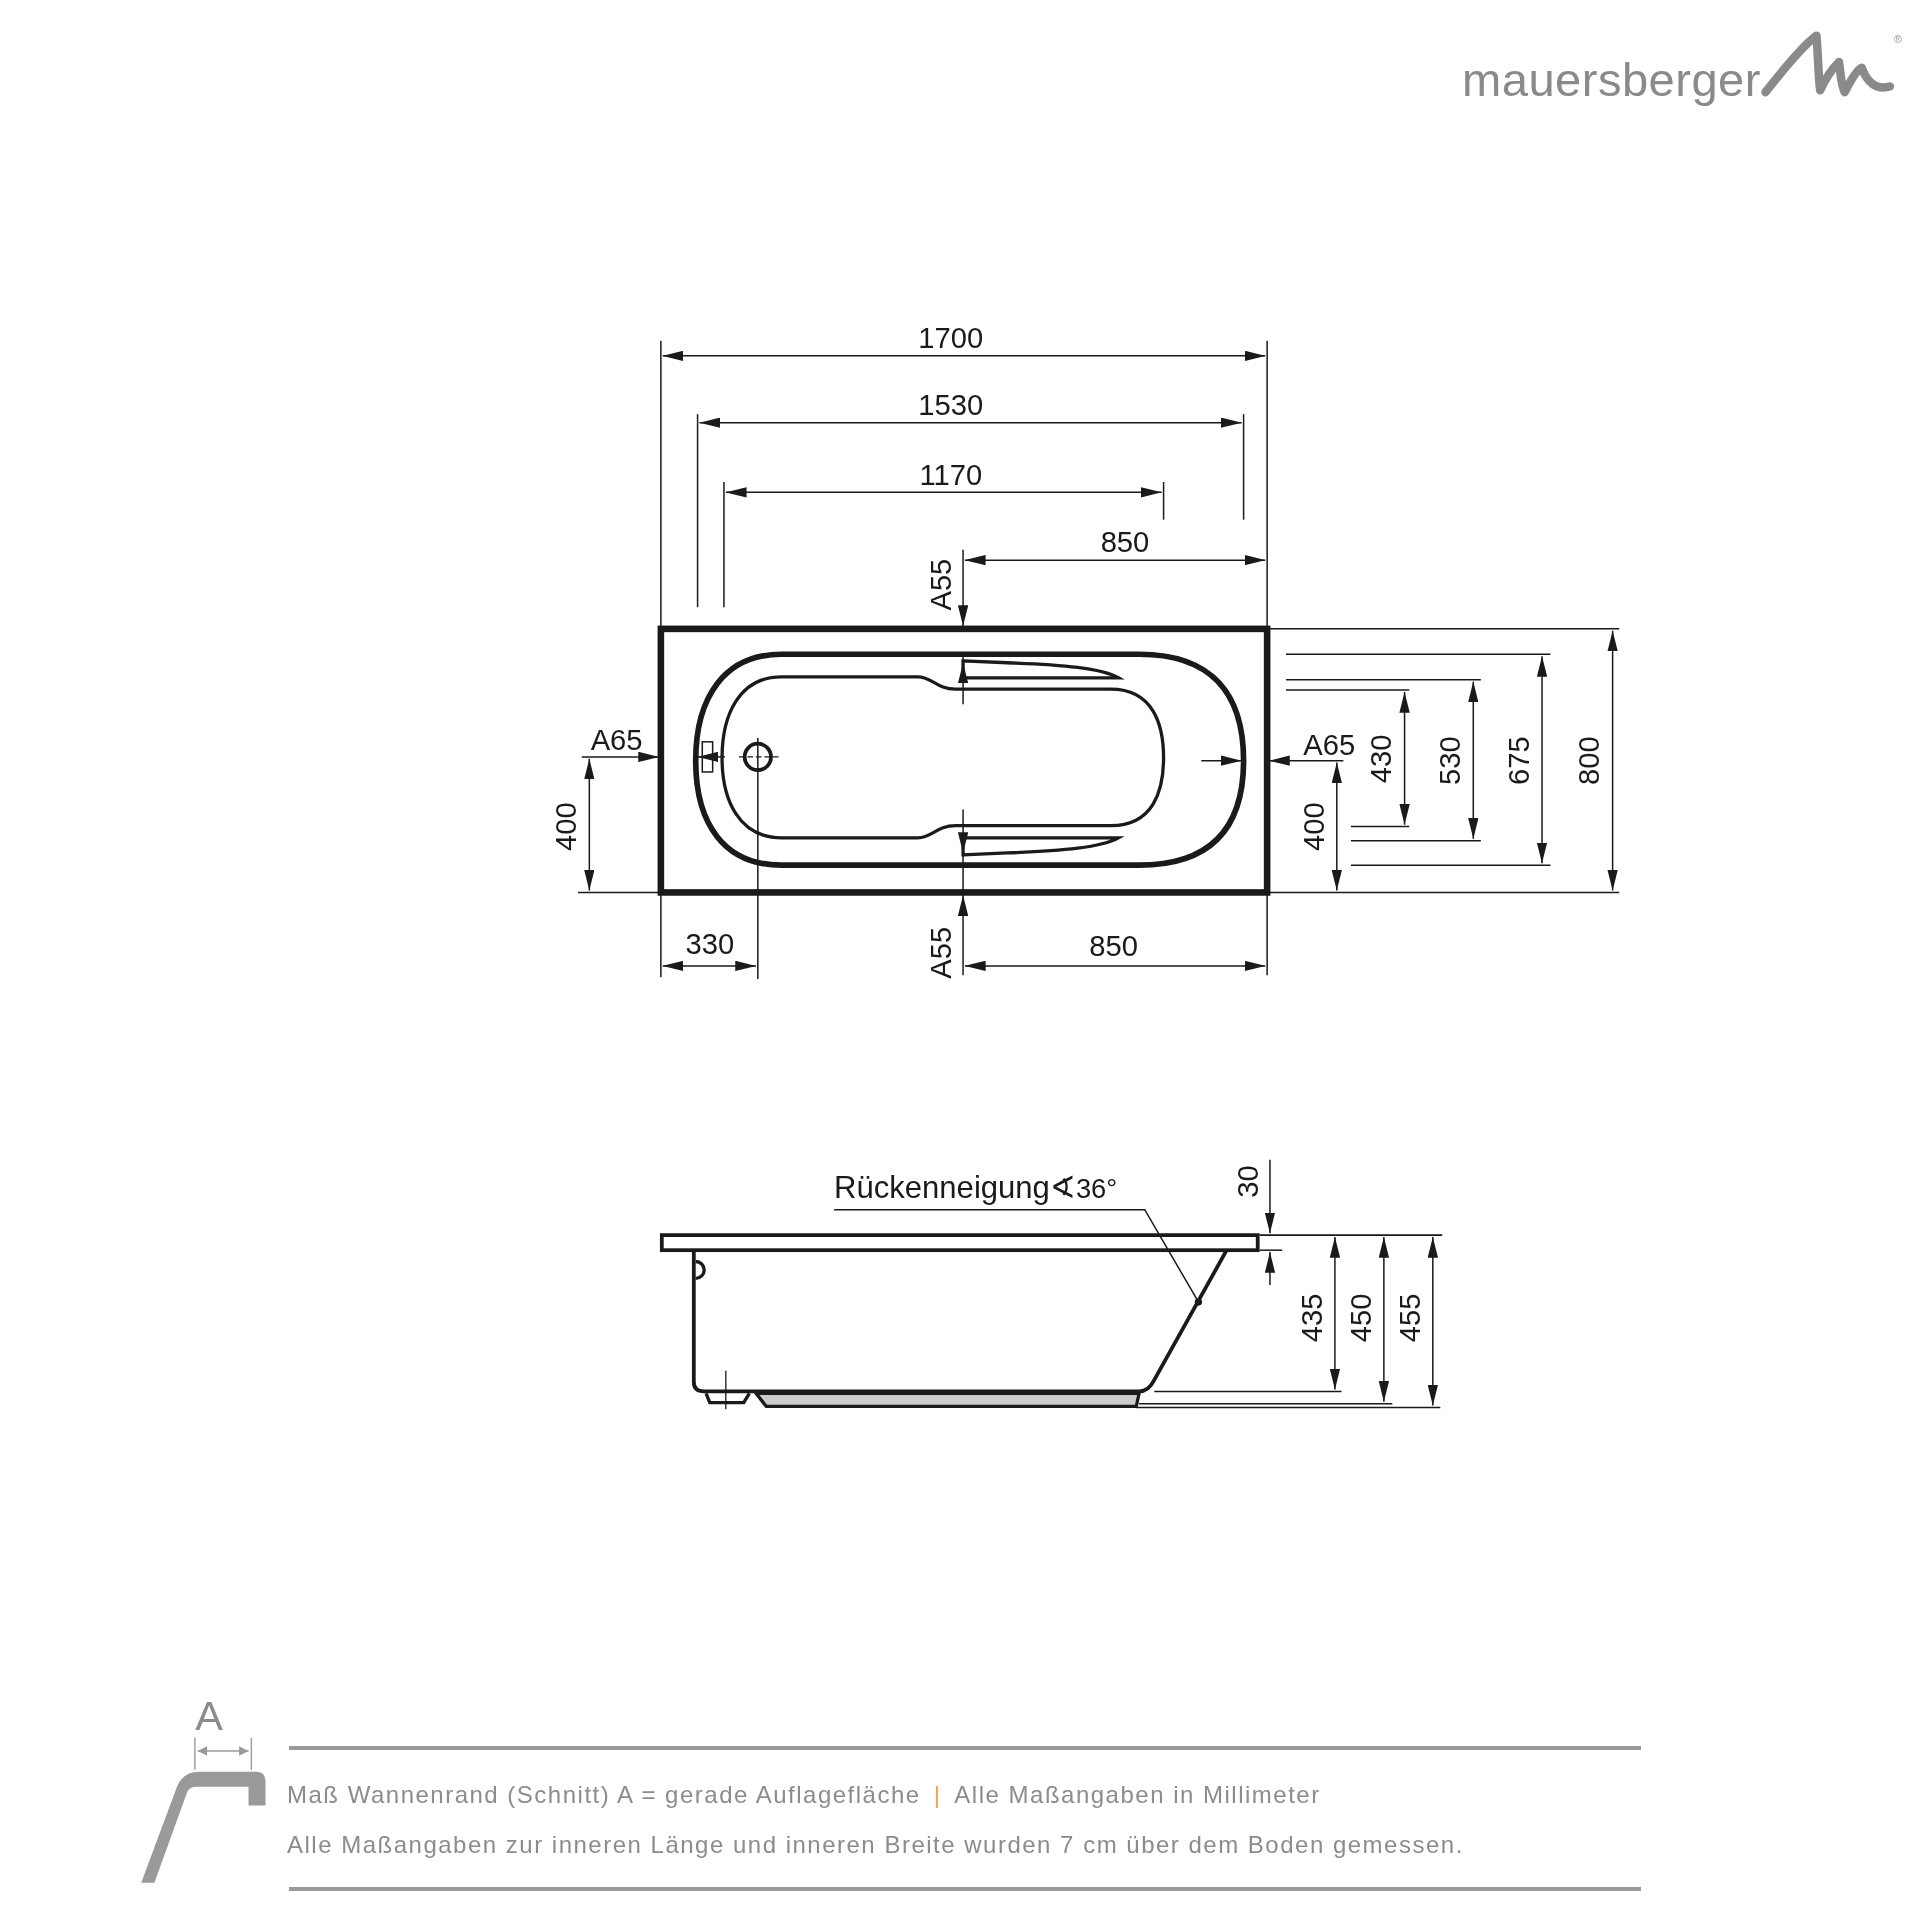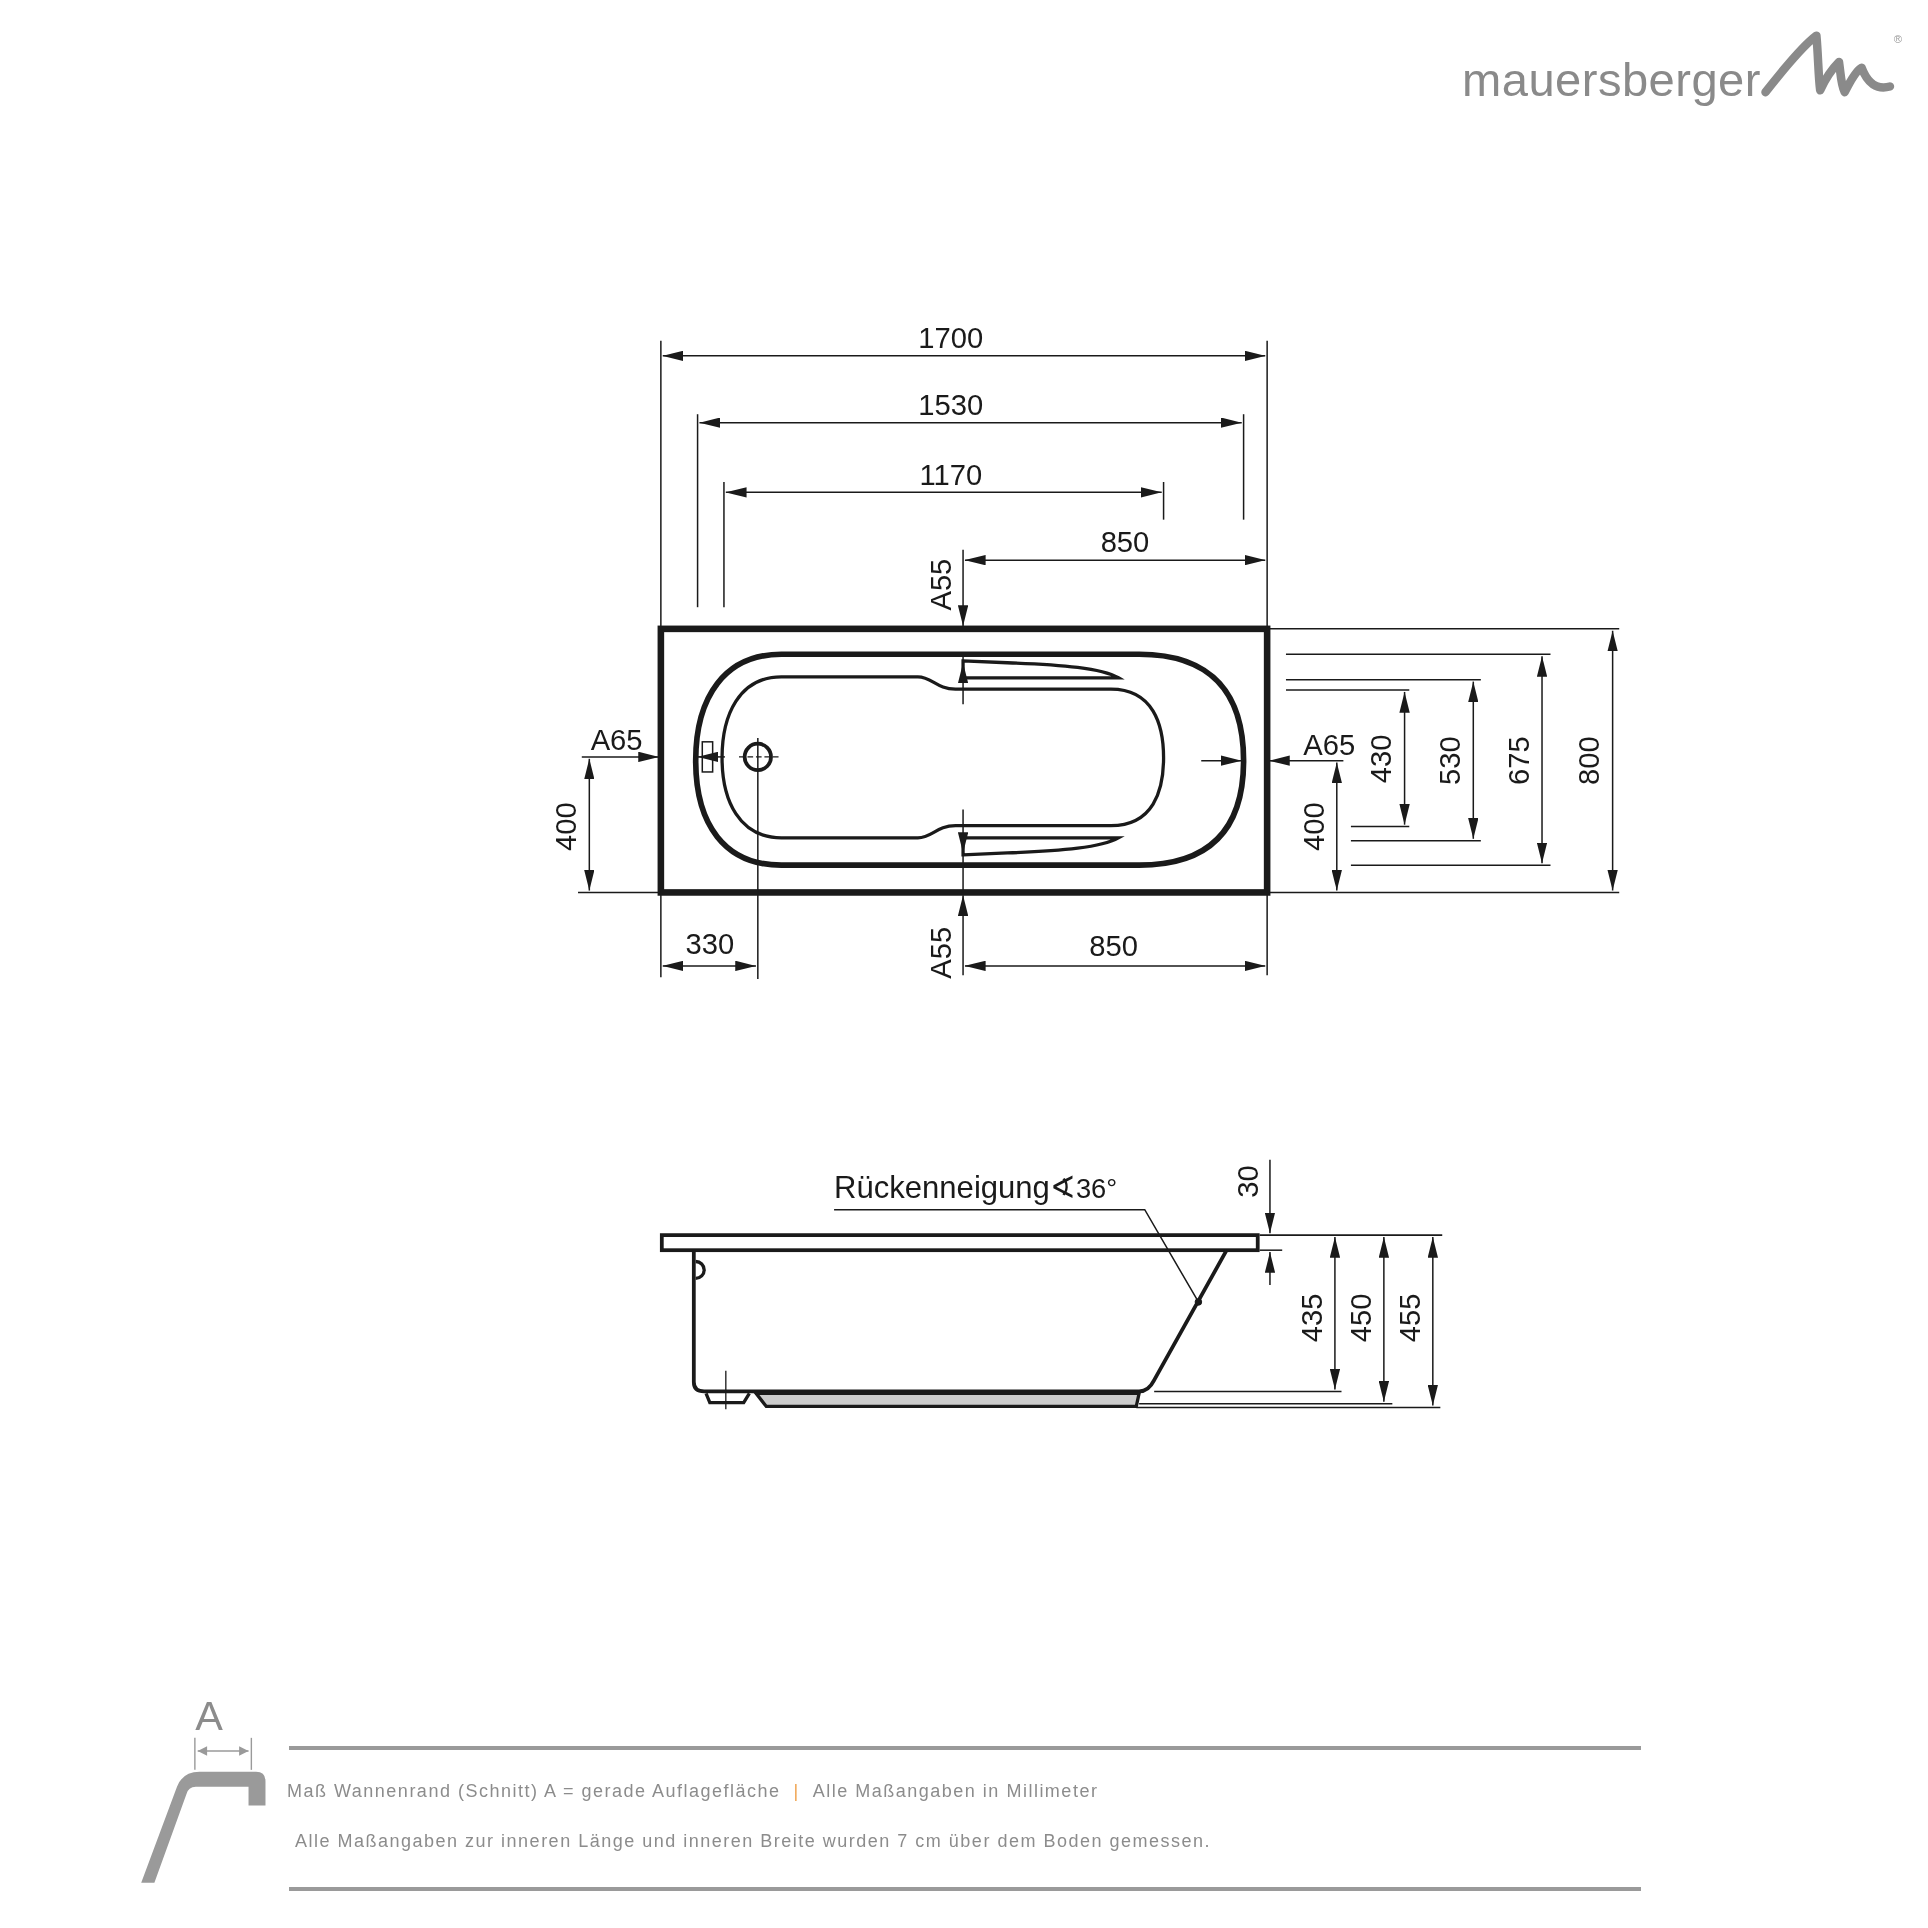--- a/index.html
+++ b/index.html
@@ -1,23 +1,23 @@
 <!DOCTYPE html>
 <html style="font-size:15px"><head>
 <meta charset="utf-8">
 <style>
   html, body { margin: 0; padding: 0; background: #ffffff; }
   body { width: 1928px; height: 1928px; position: relative; overflow: hidden; font-family: "Liberation Sans", sans-serif; }
   svg.drawing { position: absolute; left: 0; top: 0; width: 1928px; height: 1928px; }
   .dim-text { font-family: "Liberation Sans", "DejaVu Sans", sans-serif; font-size: 31px; fill: #1a1a1a; }
   .label-text { font-family: "Liberation Sans", "DejaVu Sans", sans-serif; font-size: 33px; fill: #1a1a1a; }
   .logo-text { font-family: "Liberation Sans", "DejaVu Sans", sans-serif; font-size: 50px; fill: #8a8a8a; letter-spacing: 0.5px; }
-  .footer-text { position: absolute; left: 287px; font-family: "Liberation Sans Narrow", "Liberation Sans", sans-serif; font-size: 18px; color: #8c8c8c; letter-spacing: 1.5px; white-space: nowrap; }
+  .footer-text { position: absolute; left: 287px; font-family: "Liberation Sans Narrow", "Liberation Sans", sans-serif; font-size: 24px; color: #8c8c8c; letter-spacing: 1.5px; white-space: nowrap; }
   .footer-line1 { top: 1781px; }
-  .footer-line2 { top: 1831px; margin-left: 8px; }
+  .footer-line2 { top: 1831px; }
   .sep { color: #f0a450; margin: 0 13px; }
   .rule { position: absolute; left: 289px; width: 1352px; height: 3.8px; background: #9a9a9a; }
   .rule-top { top: 1746px; }
   .rule-bottom { top: 1887px; }
   .logo { position: absolute; left: 1462px; top: 28px; width: 443px; height: 85px; }
 </style>
 </head>
 <body>
 
 <div class="logo">

